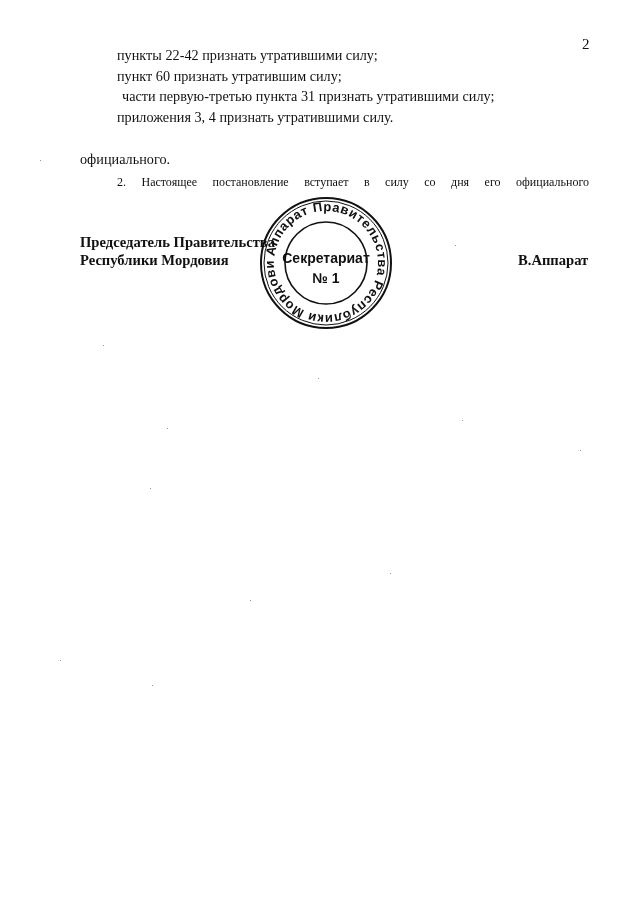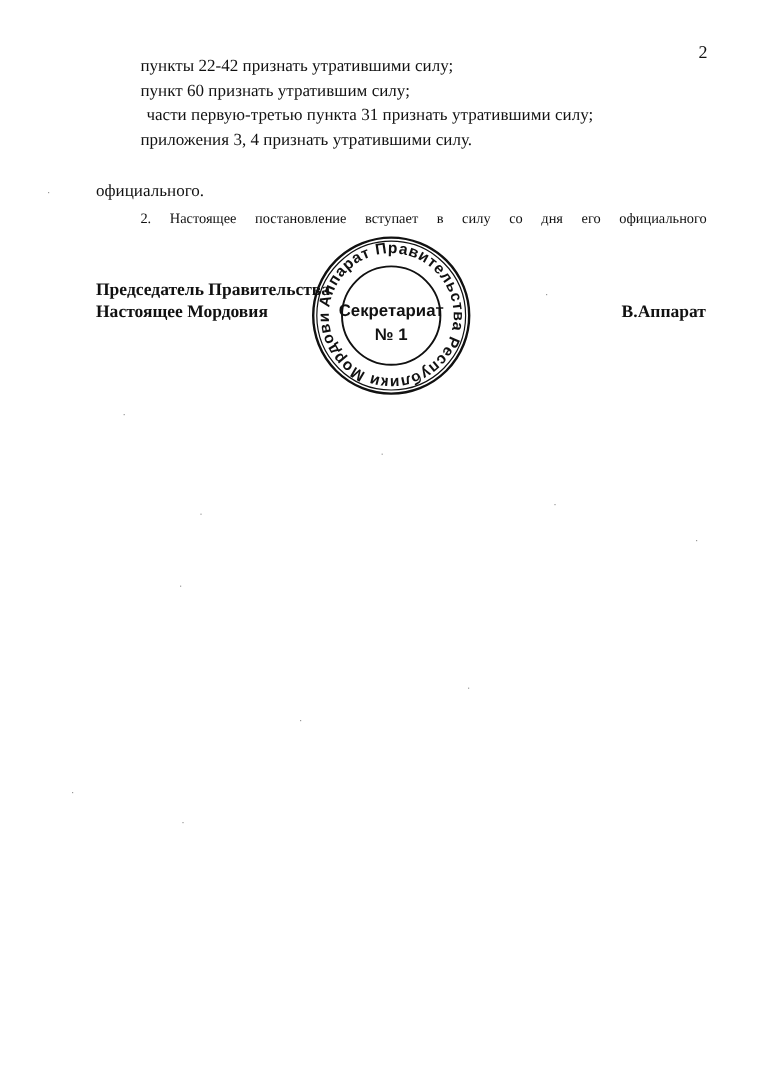--- a/index.html
+++ b/index.html
@@ -19,21 +19,21 @@
 <div class="pnum">2</div>
 
 <div class="line" style="left:117px; top:47px;">пункты 22-42 признать утратившими силу;</div>
 <div class="line" style="left:117px; top:68px;">пункт 60 признать утратившим силу;</div>
 <div class="line" style="left:122px; top:88px;">части первую-третью пункта 31 признать утратившими силу;</div>
 <div class="line" style="left:117px; top:109px;">приложения 3, 4 признать утратившими силу.</div>
 <div class="just">2. Настоящее постановление вступает в силу со дня его официального</div>
 <div class="line" style="left:80px; top:151px;">официального.</div>
 
 <div class="sig" style="left:80px; top:234px;">Председатель Правительства</div>
-<div class="sig" style="left:80px; top:252px;">Настоящее Мордовия</div>
+<div class="sig" style="left:80px; top:252px;">Республики Мордовия</div>
 <div class="sig" style="left:518px; top:252px;">В.Аппарат</div>
 
 <div class="stamp">
   <svg width="136" height="136" viewBox="0 0 136 136">
     <defs>
       <path id="ring" d="M68,68 m-52,0 a52,52 0 1,1 104,0 a52,52 0 1,1 -104,0"></path>
     </defs>
     <circle cx="68" cy="68" r="65" fill="none" stroke="#111" stroke-width="2"></circle>
     <circle cx="68" cy="68" r="62" fill="none" stroke="#111" stroke-width="1"></circle>
     <circle cx="68" cy="68" r="41" fill="none" stroke="#111" stroke-width="1.6"></circle>

